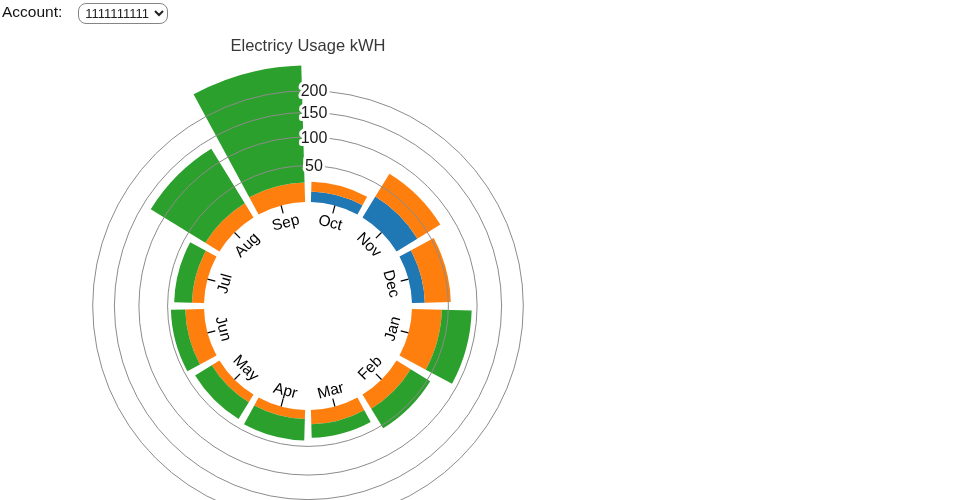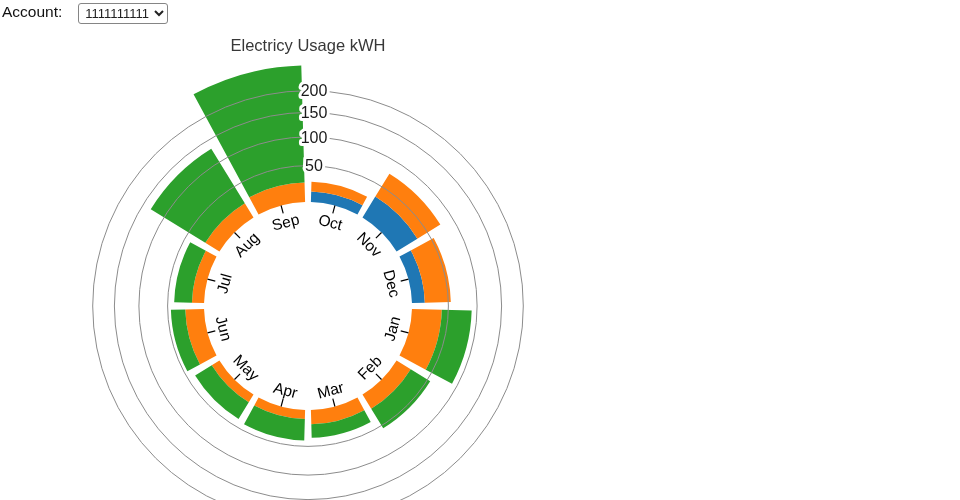--- a/index.html
+++ b/index.html
@@ -7,21 +7,21 @@
     width:960px;height:500px;overflow:hidden;background:#ffffff;
     font-family:"Liberation Sans","DejaVu Sans",sans-serif;position:relative;
   }
   .account-bar{
     position:absolute;top:3px;left:2px;display:flex;align-items:flex-start;gap:16px;
     font-size:15.5px;color:#111;z-index:2;
   }
   .account-bar select{
     font-family:"Liberation Sans","DejaVu Sans",sans-serif;
     font-size:13px;height:21px;color:#222;
-    border:1px solid #858585;border-radius:3px;background:#fff;padding:0 2px;
+    border:1px solid #858585;border-radius:8px;background:#fff;padding:0 2px;
   }
   svg.chart{position:absolute;left:0;top:0;z-index:1;}
   .tick-label{font-size:16px;fill:#1a1a1a;paint-order:stroke;stroke:#ffffff;stroke-width:6px;stroke-linejoin:round;}
   .month-label{font-size:15.5px;fill:#000;}
   .chart-title{font-size:16.5px;fill:#383838;}
 </style>
 </head>
 <body>
 
 <div class="account-bar">

